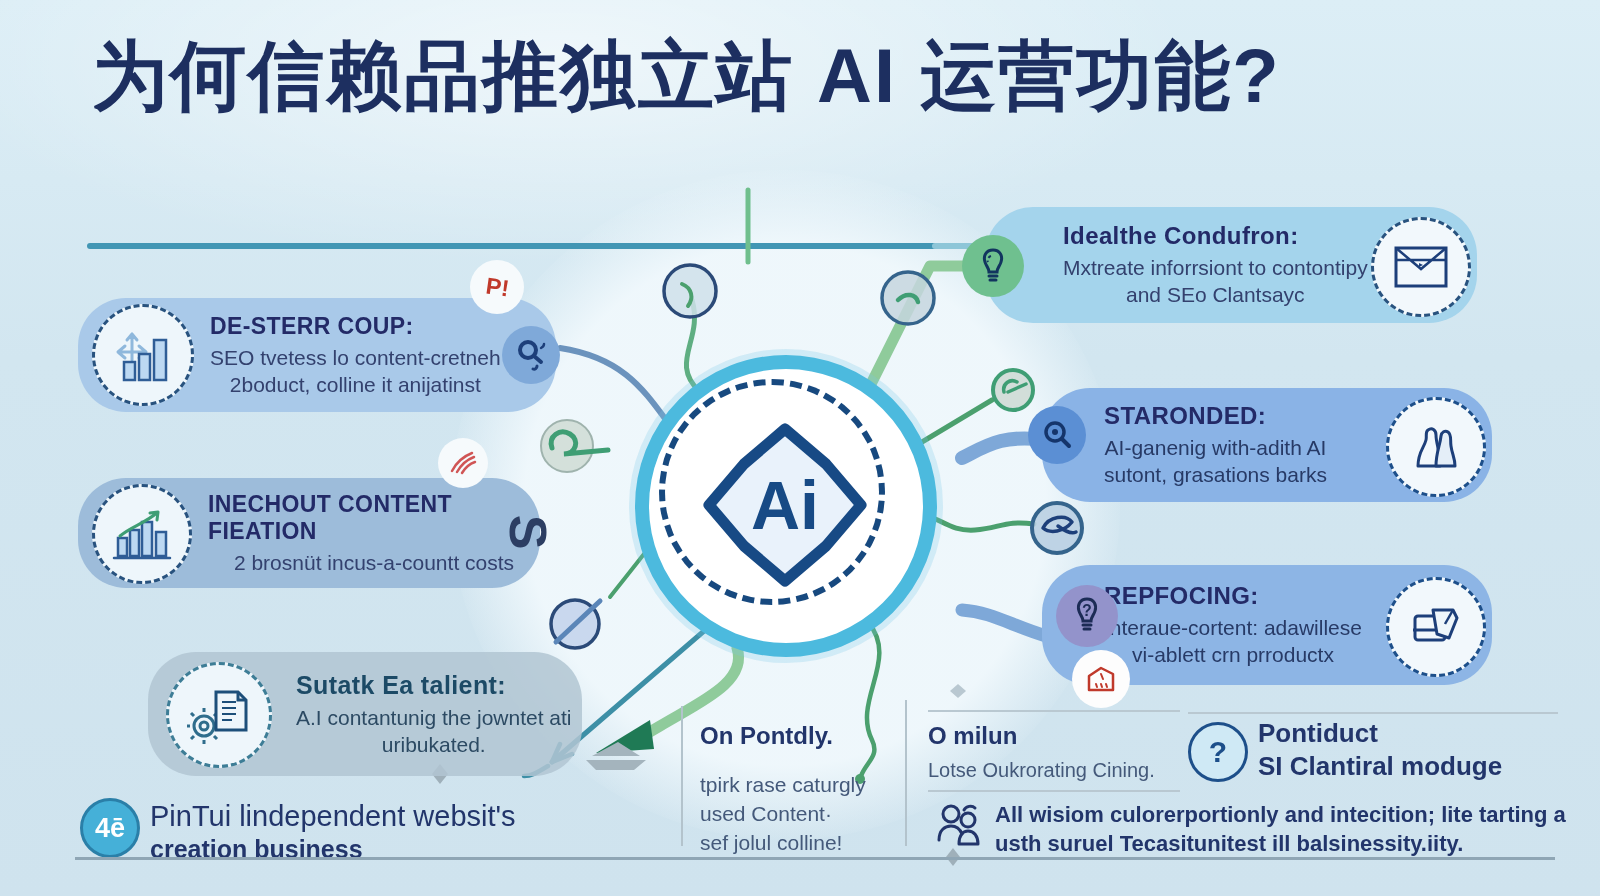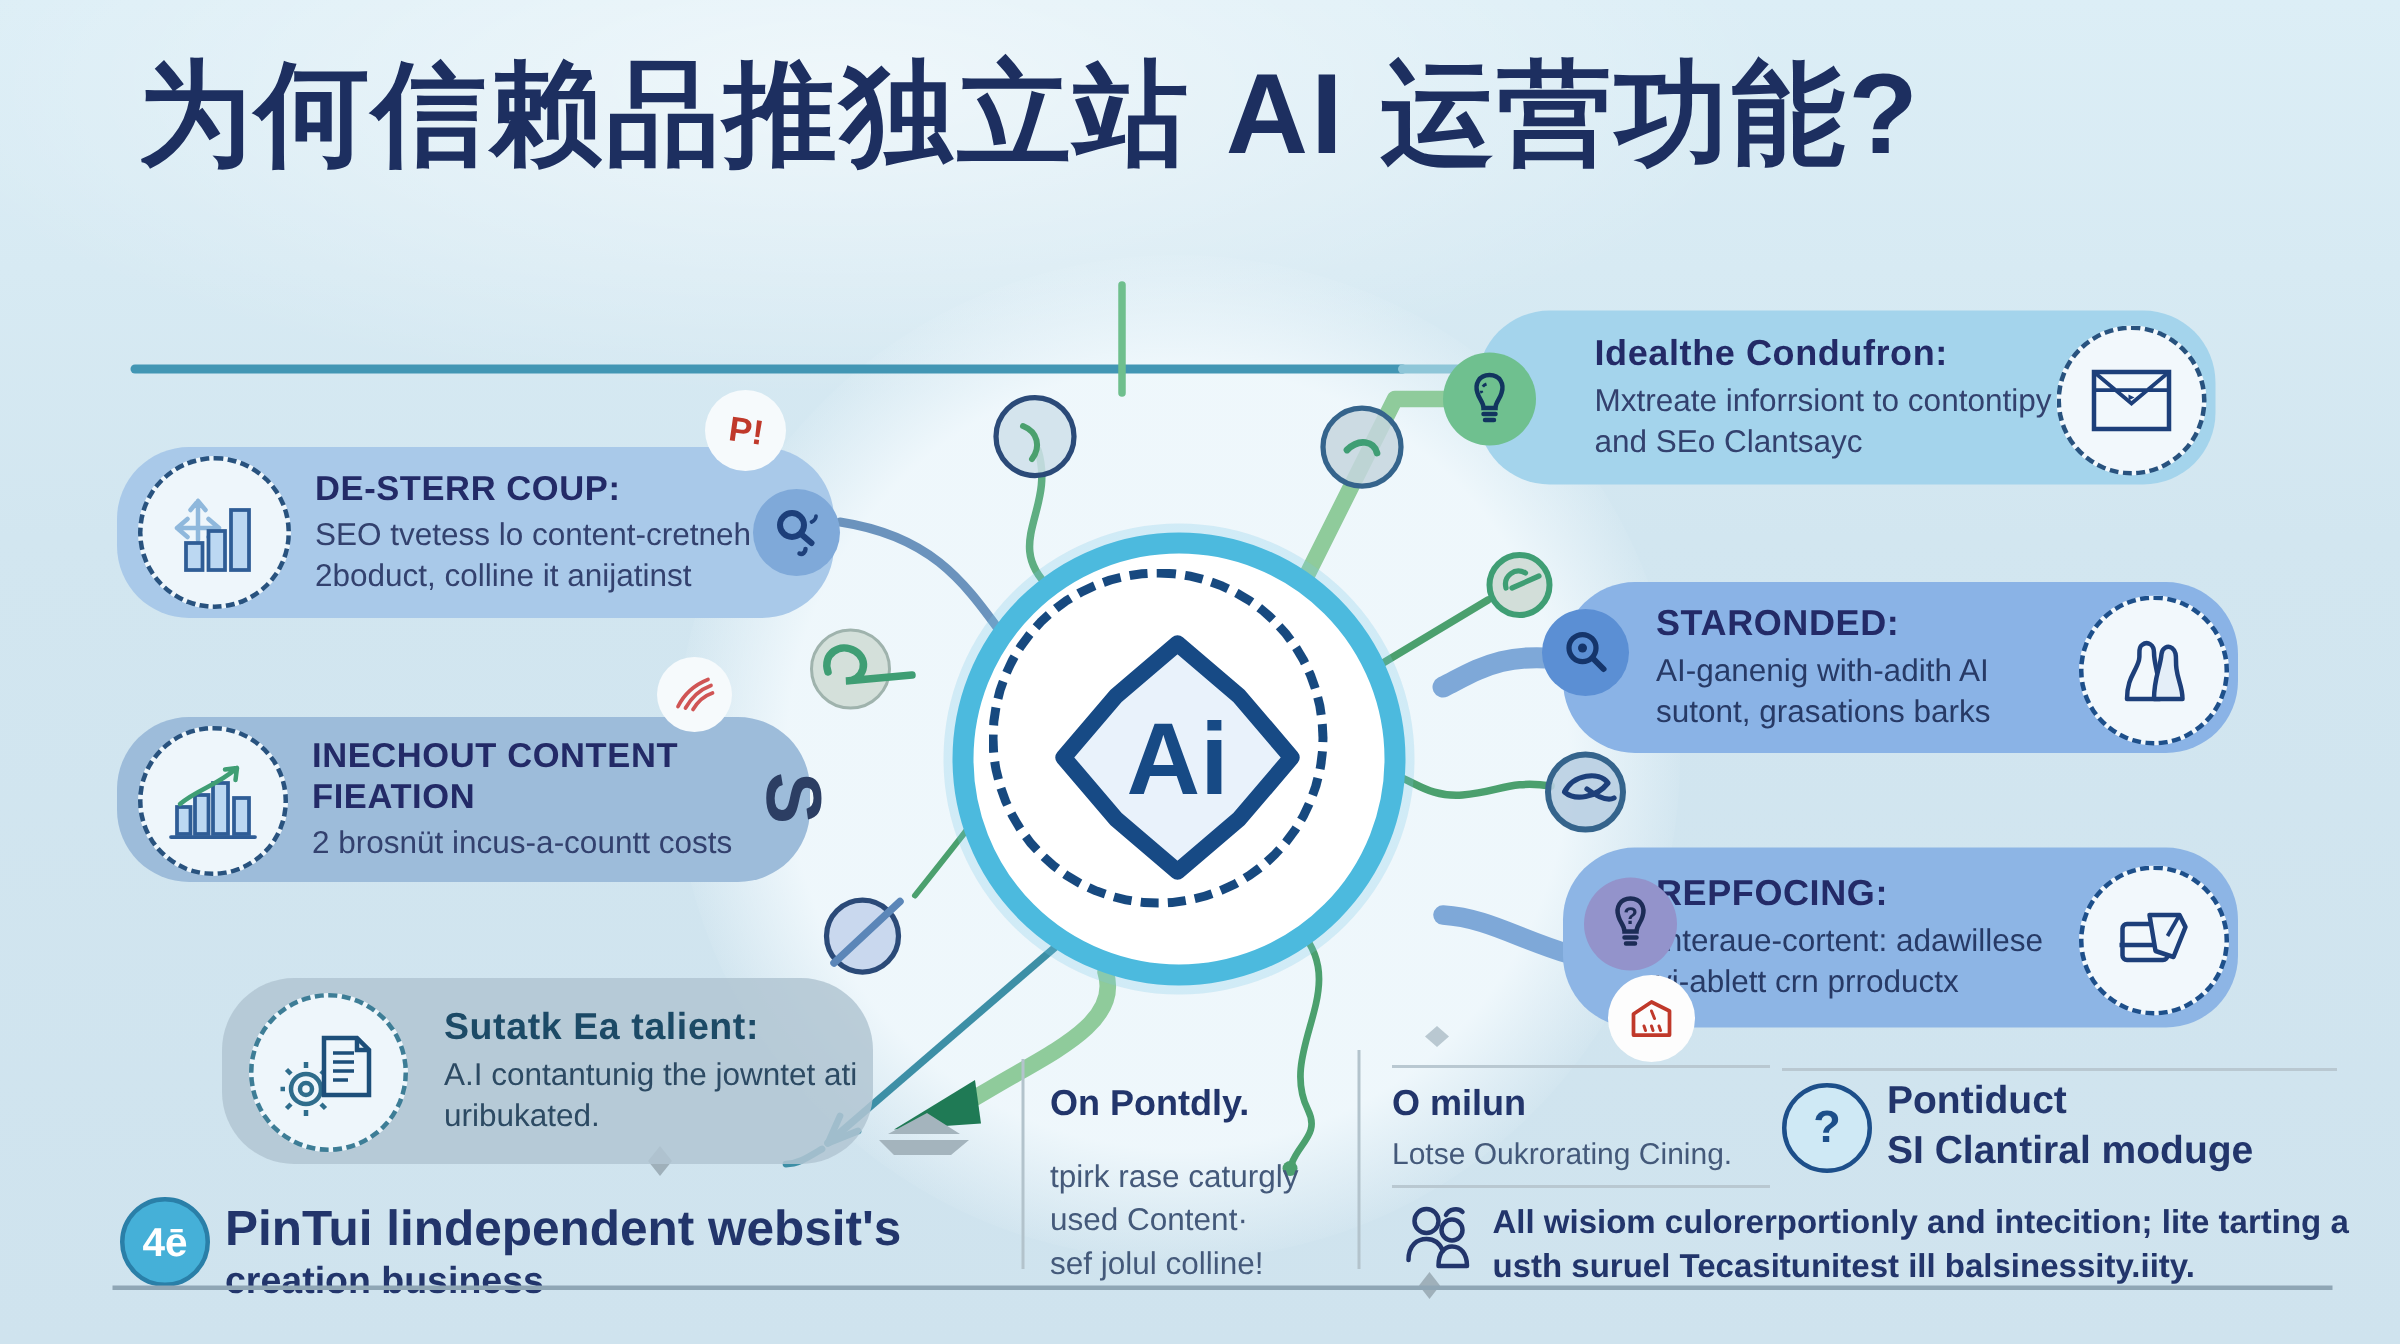--- a/index.html
+++ b/index.html
@@ -6,21 +6,21 @@
   #canvas{position:relative;width:1600px;height:896px;overflow:hidden;
     font-family:"Liberation Sans",sans-serif;
     background:
       radial-gradient(900px 300px at 35% 6%, rgba(255,255,255,.55), rgba(255,255,255,0) 70%),
       linear-gradient(180deg,#dceef6 0%,#d2e6f0 40%,#cfe3ee 100%);}
   .abs{position:absolute;}
   #title{left:92px;top:26px;font-size:76px;font-weight:800;color:#1d2f60;letter-spacing:2px;white-space:nowrap;}
   .bubble{position:absolute;border-radius:48px;}
   .bubble .txt{position:absolute;top:50%;transform:translateY(-50%);}
   .b-head{font-size:23px;font-weight:800;color:#232a67;letter-spacing:.4px;margin-bottom:4px;}
-  .b-line{font-size:21px;color:#33416e;line-height:27px;}
+  .b-line{font-size:21px;color:#33416e;line-height:27px;text-align:center;}
   .icon-circle{position:absolute;border-radius:50%;background:#eef6fb;border:3px dashed #28527e;
     display:flex;align-items:center;justify-content:center;}
   .float-circle{position:absolute;border-radius:50%;display:flex;align-items:center;justify-content:center;}
   .vline{position:absolute;width:2px;background:#b3c3cc;}
   .hline{position:absolute;height:2px;background:#b9c8d1;}
   .col-head{font-size:24px;font-weight:700;color:#22356b;}
   .col-body{font-size:21px;color:#44597a;line-height:29px;}
   .note-line{font-size:22px;font-weight:700;color:#22356b;line-height:29px;}
   #halo{left:450px;top:170px;width:670px;height:670px;border-radius:50%;
     background:radial-gradient(circle,rgba(240,248,252,.95) 0 55%,rgba(240,248,252,0) 72%);}
@@ -289,19 +289,19 @@
   </div>
   <div class="abs" style="left:995px;top:800px">
     <div class="note-line">All wisiom culorerportionly and intecition; lite tarting a</div>
     <div class="note-line">usth suruel Tecasitunitest ill balsinessity.iity.</div>
   </div>
 
   <div class="float-circle" style="left:80px;top:798px;width:54px;height:54px;background:#45b0d8;border:3px solid #2a7fa8">
     <span style="font-size:27px;font-weight:800;color:#ffffff">4ē</span>
   </div>
   <div class="abs" style="left:150px;top:800px">
-    <div style="font-size:33px;font-weight:700;color:#22356b">PinTui lindependent websit's</div>
+    <div style="font-size:29px;font-weight:400;color:#22356b">PinTui lindependent websit's</div>
     <div style="font-size:25px;font-weight:800;color:#22356b;margin-top:2px">creation business</div>
   </div>
 
   <div class="hline" style="left:75px;top:857px;width:1480px;height:3px;background:#8fa6b5"></div>
 
 </div>
 
 </body></html>

